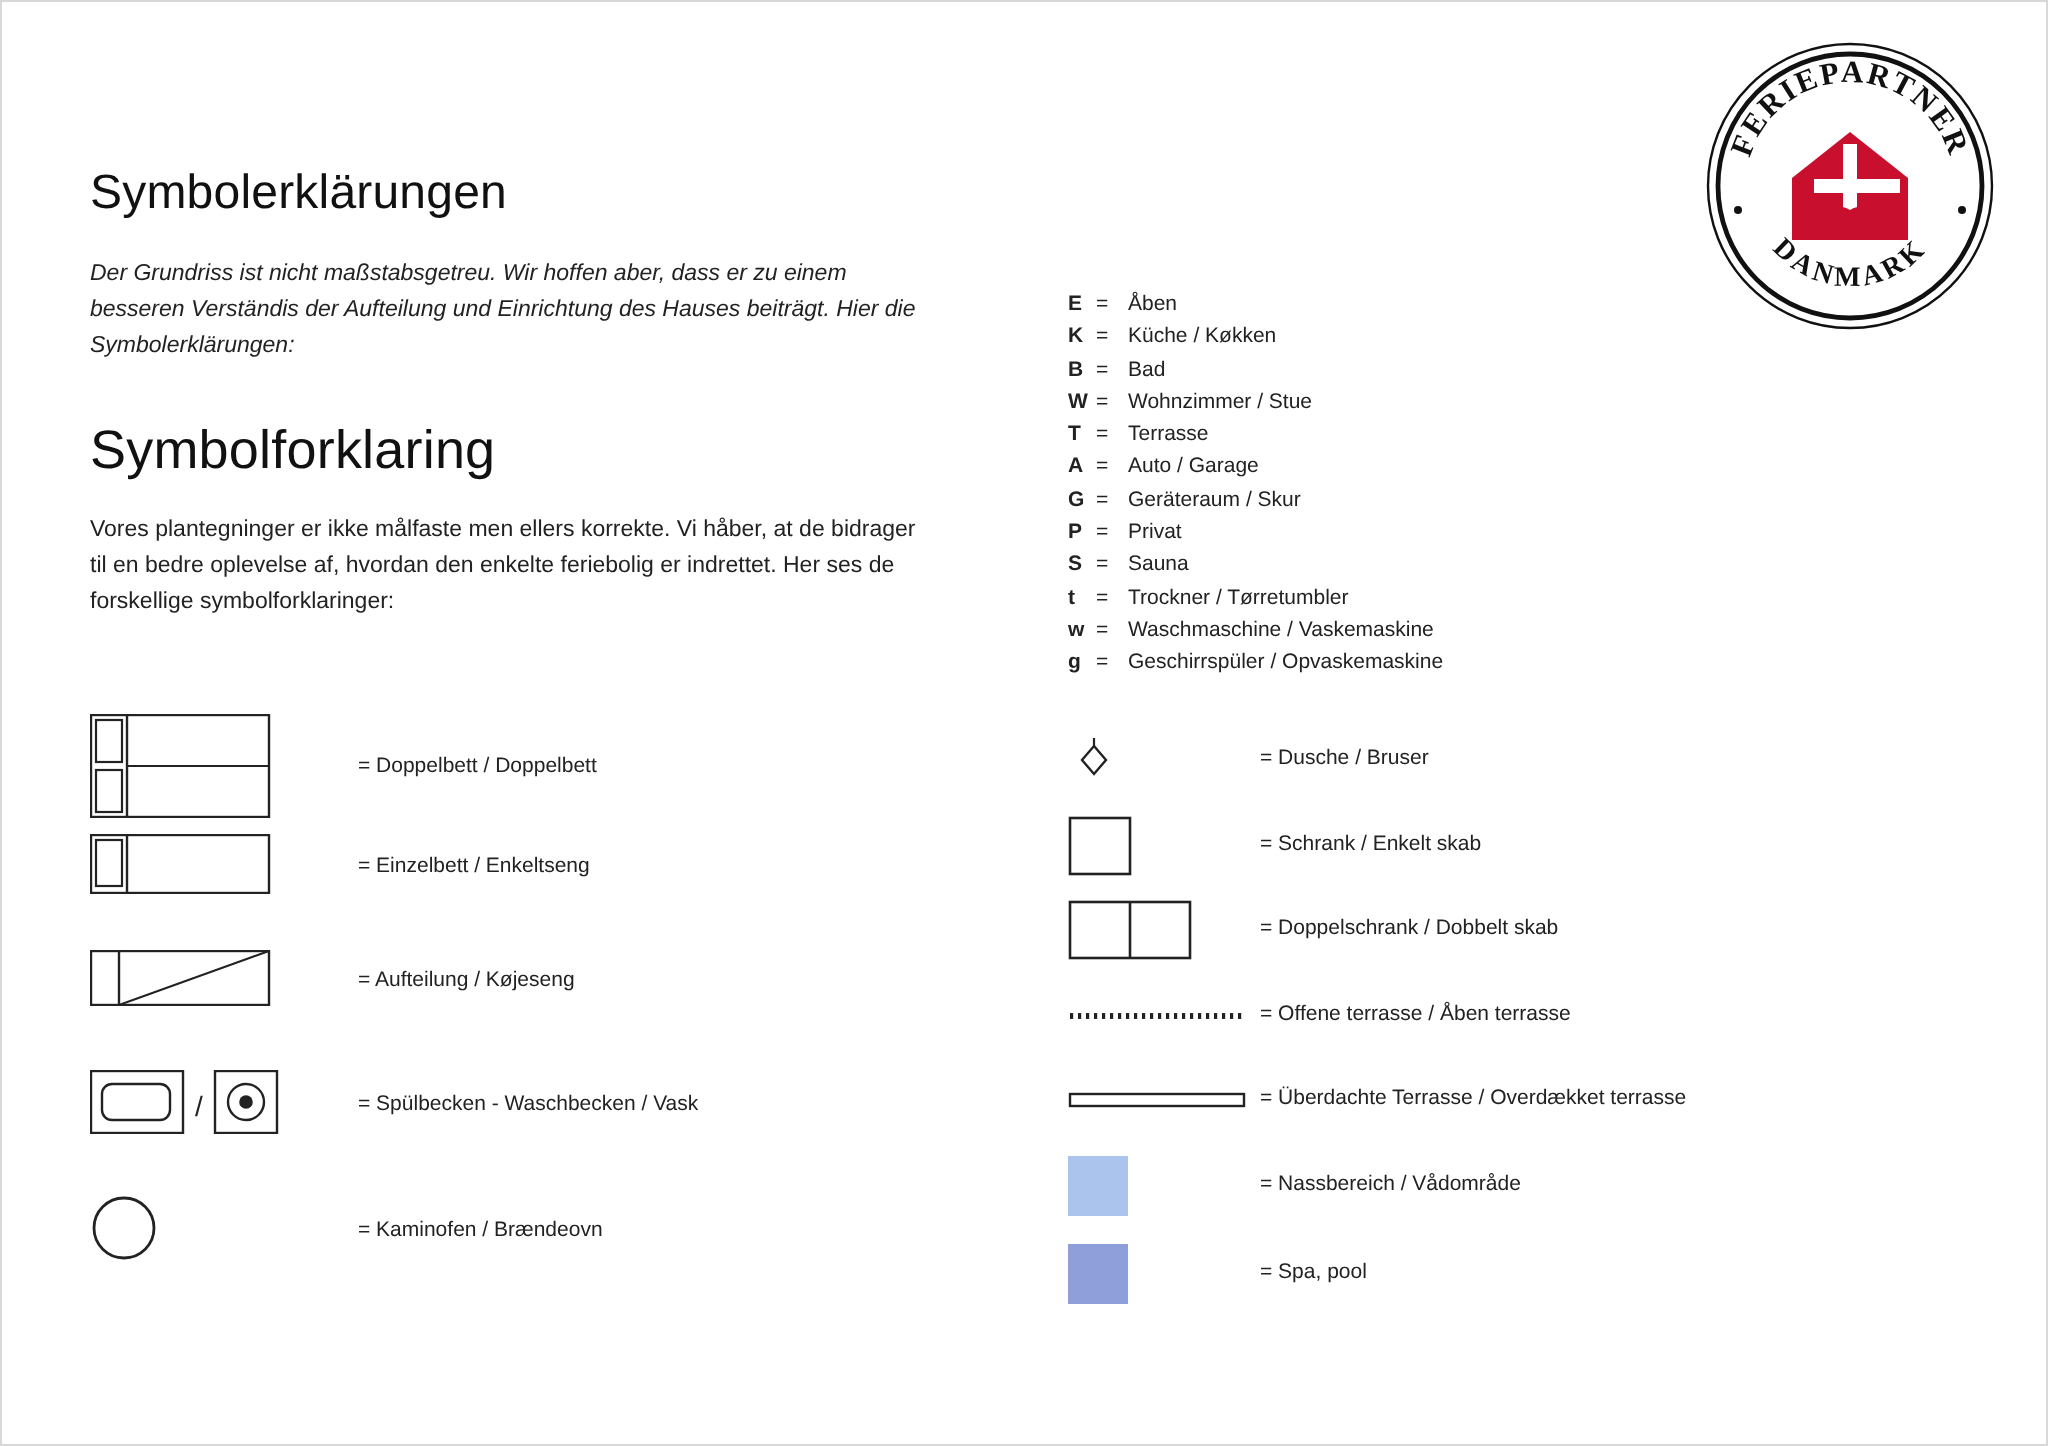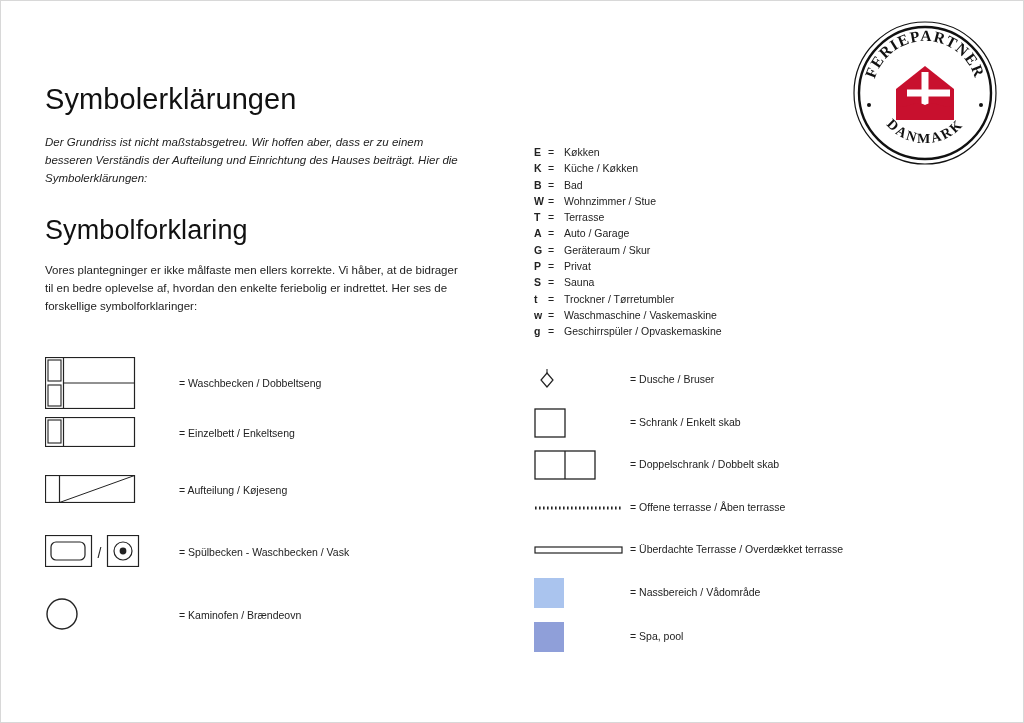--- a/index.html
+++ b/index.html
@@ -37,21 +37,21 @@
   .logo svg { display: block; }
 
   
   .left-col {
     position: absolute;
     left: 44px;
     top: 82px;
     width: 460px;
   }
   h1.title-de {
-    font-size: 29px;
+    font-size: 24px;
     font-weight: normal;
     margin: 0 0 18px 0;
     letter-spacing: 0.1px;
     color: #111;
   }
   h1.title-da {
     font-size: 27px;
     font-weight: normal;
     margin: 16px 0 16px 0;
     letter-spacing: 0.1px;
@@ -183,21 +183,21 @@
     <div class="sym-row">
       <div class="glyph">
         <svg viewBox="0 0 92 52" width="92" height="52">
           <rect x="0.5" y="0.5" width="89" height="51" fill="#fff" stroke="#222" stroke-width="1.2"></rect>
           <rect x="0.5" y="0.5" width="18" height="51" fill="#fff" stroke="#222" stroke-width="1.2"></rect>
           <rect x="3" y="3" width="13" height="21" fill="#fff" stroke="#222" stroke-width="1.1"></rect>
           <rect x="3" y="28" width="13" height="21" fill="#fff" stroke="#222" stroke-width="1.1"></rect>
           <line x1="18.5" y1="26" x2="89.5" y2="26" stroke="#222" stroke-width="1"></line>
         </svg>
       </div>
-      <div class="lbl" style="top:20px">= Waschbecken / Dobbeltseng</div>
+      <div class="lbl" style="top:20px">= Doppelbett / Doppelbett</div>
     </div>
 
     <div class="sym-row" style="height:58px">
       <div class="glyph" style="height:30px">
         <svg viewBox="0 0 92 30" width="92" height="30">
           <rect x="0.5" y="0.5" width="89" height="29" fill="#fff" stroke="#222" stroke-width="1.2"></rect>
           <rect x="0.5" y="0.5" width="18" height="29" fill="#fff" stroke="#222" stroke-width="1.2"></rect>
           <rect x="3" y="3" width="13" height="23" fill="#fff" stroke="#222" stroke-width="1.1"></rect>
         </svg>
       </div>
@@ -234,21 +234,21 @@
         <svg viewBox="0 0 92 34" width="92" height="34">
           <circle cx="17" cy="17" r="15" fill="#fff" stroke="#222" stroke-width="1.4"></circle>
         </svg>
       </div>
       <div class="lbl" style="top:12px">= Kaminofen / Brændeovn</div>
     </div>
 
   </div>
 
   <div class="abbr-block">
-    <div class="abbr-row"><span class="k">E</span><span class="eq">=</span><span>Køkken</span></div>
+    <div class="abbr-row"><span class="k">E</span><span class="eq">=</span><span>Åben</span></div>
     <div class="abbr-row"><span class="k">K</span><span class="eq">=</span><span>Küche / Køkken</span></div>
     <div class="abbr-row"><span class="k">B</span><span class="eq">=</span><span>Bad</span></div>
     <div class="abbr-row"><span class="k">W</span><span class="eq">=</span><span>Wohnzimmer / Stue</span></div>
     <div class="abbr-row"><span class="k">T</span><span class="eq">=</span><span>Terrasse</span></div>
     <div class="abbr-row"><span class="k">A</span><span class="eq">=</span><span>Auto / Garage</span></div>
     <div class="abbr-row"><span class="k">G</span><span class="eq">=</span><span>Geräteraum / Skur</span></div>
     <div class="abbr-row"><span class="k">P</span><span class="eq">=</span><span>Privat</span></div>
     <div class="abbr-row"><span class="k">S</span><span class="eq">=</span><span>Sauna</span></div>
     <div class="abbr-row"><span class="k">t</span><span class="eq">=</span><span>Trockner / Tørretumbler</span></div>
     <div class="abbr-row"><span class="k">w</span><span class="eq">=</span><span>Waschmaschine / Vaskemaskine</span></div>

